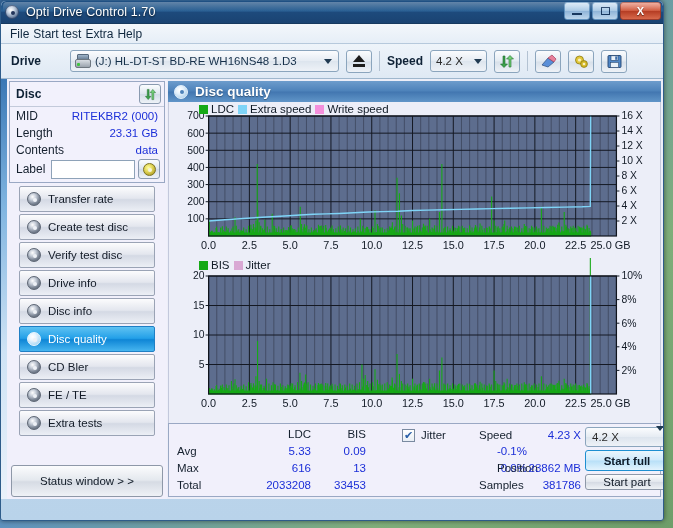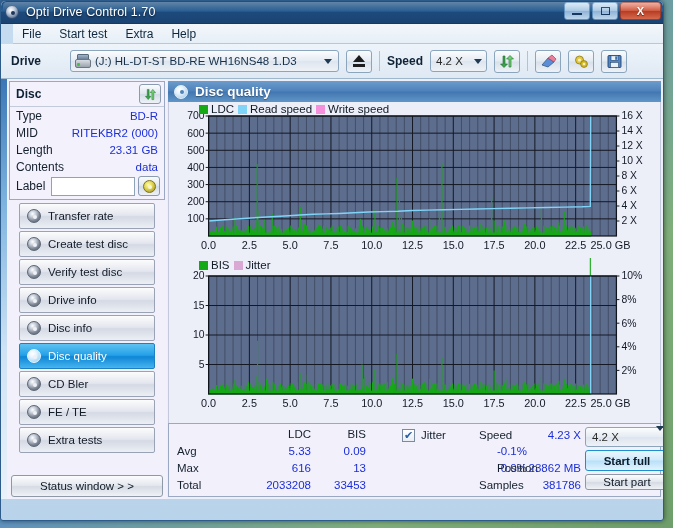--- a/index.html
+++ b/index.html
@@ -78,21 +78,21 @@
   }
   .glyph-min { display:block; width:10px; height:2px; background:#17375e; margin-top:6px; }
   .glyph-max { display:block; width:9px; height:8px; border:1.5px solid #17375e; }
 
   
   #menu-bar {
     height: 20px;
     background: linear-gradient(180deg, #f3f7fb 0%, #e6eef7 100%);
     border-bottom: 1px solid #b6c9dc;
     display: flex; align-items: center;
-    padding-left: 9px; gap: 18px; margin-left: 12px;
+    padding-left: 9px; gap: 4px;
   }
   .menu-item { font-size: 12px; color: #10283f; cursor: default; }
 
   
   #toolbar {
     height: 35px;
     background: linear-gradient(180deg, #eef4fa 0%, #dfe9f4 100%);
     border-bottom: 1px solid #9fb7cd;
     display: flex; align-items: center;
     padding: 0 6px;
@@ -226,21 +226,21 @@
     background: radial-gradient(circle at 38% 32%, #ffffff 0%, #c6cdd8 30%, #7d8796 62%, #5a6472 88%);
     border: 1px solid #5d6674; position: relative;
   }
   .nav-ico::after{content:"";position:absolute;left:4.5px;top:4.5px;width:4px;height:4px;border-radius:50%;background:#eef1f6;}
   .nav-btn.active .nav-ico {
     background: radial-gradient(circle at 38% 32%, #ffffff 0%, #eaf6ff 30%, #bfe2f8 62%, #9ad2f2 88%);
     border-color:#e9f6ff;
   }
   #left-spacer { flex: 1; }
   #status-window-btn {
-    margin: 14px 4px 2px 4px; height: 22px;
+    margin: 14px 4px 2px 4px; height: 32px;
     border: 1px solid #8e98a8; border-radius: 3px;
     background: linear-gradient(180deg,#fbfcfd,#e4e8ee 47%,#d6dbe4 53%,#eff2f6);
     display: flex; align-items: center; justify-content: center;
     font-size: 11.5px; color: #101a26;
   }
 
   
   #content {
     flex: 1; min-width: 0;
     display: flex; flex-direction: column;
@@ -438,24 +438,20 @@
         <div id="disc-header">
           <span class="hdr-text">Disc</span>
           <div class="sq-btn">
             <svg width="13" height="13" viewBox="0 0 14 14">
               <path d="M3.5 1.5 L3.5 9 L1.5 9 L4.5 12.5 L7.5 9 L5.5 9 L5.5 1.5 Z" fill="#3aa04a" stroke="#1f6b2c" stroke-width=".5"></path>
               <path d="M10.5 12.5 L10.5 5 L12.5 5 L9.5 1.5 L6.5 5 L8.5 5 L8.5 12.5 Z" fill="#72cf75" stroke="#1f6b2c" stroke-width=".5"></path>
             </svg>
           </div>
         </div>
         <div class="disc-row">
-          <span class="k">Type</span>
-          <span class="v">BD-R</span>
-        </div>
-        <div class="disc-row">
           <span class="k">MID</span>
           <span class="v">RITEKBR2 (000)</span>
         </div>
         <div class="disc-row">
           <span class="k">Length</span>
           <span class="v">23.31 GB</span>
         </div>
         <div class="disc-row">
           <span class="k">Contents</span>
           <span class="v">data</span>
@@ -521,21 +517,21 @@
       <div id="charts-wrap">
 
         <div class="chart-block" id="chart-top">
           <div class="legend">
             <span class="itm">
               <i class="sw" id="sw-ldc" style="background: rgb(22, 169, 22);"></i>
               <span>LDC</span>
             </span>
             <span class="itm">
               <i class="sw" id="sw-read" style="background: rgb(127, 212, 247);"></i>
-              <span>Read speed</span>
+              <span>Extra speed</span>
             </span>
             <span class="itm">
               <i class="sw" id="sw-write" style="background: rgb(244, 144, 220);"></i>
               <span>Write speed</span>
             </span>
           </div>
           <svg class="plot-svg" id="svg-top" viewBox="0 0 496 156" preserveAspectRatio="none">
               <rect x="40" y="14" width="412" height="120" fill="#5d6d8e"></rect>
               <line x1="40" y1="14" x2="40" y2="134" stroke="#141822" stroke-width="1"></line>
               <line x1="48.24" y1="14" x2="48.24" y2="134" stroke="#3c465c" stroke-width="0.8"></line>

